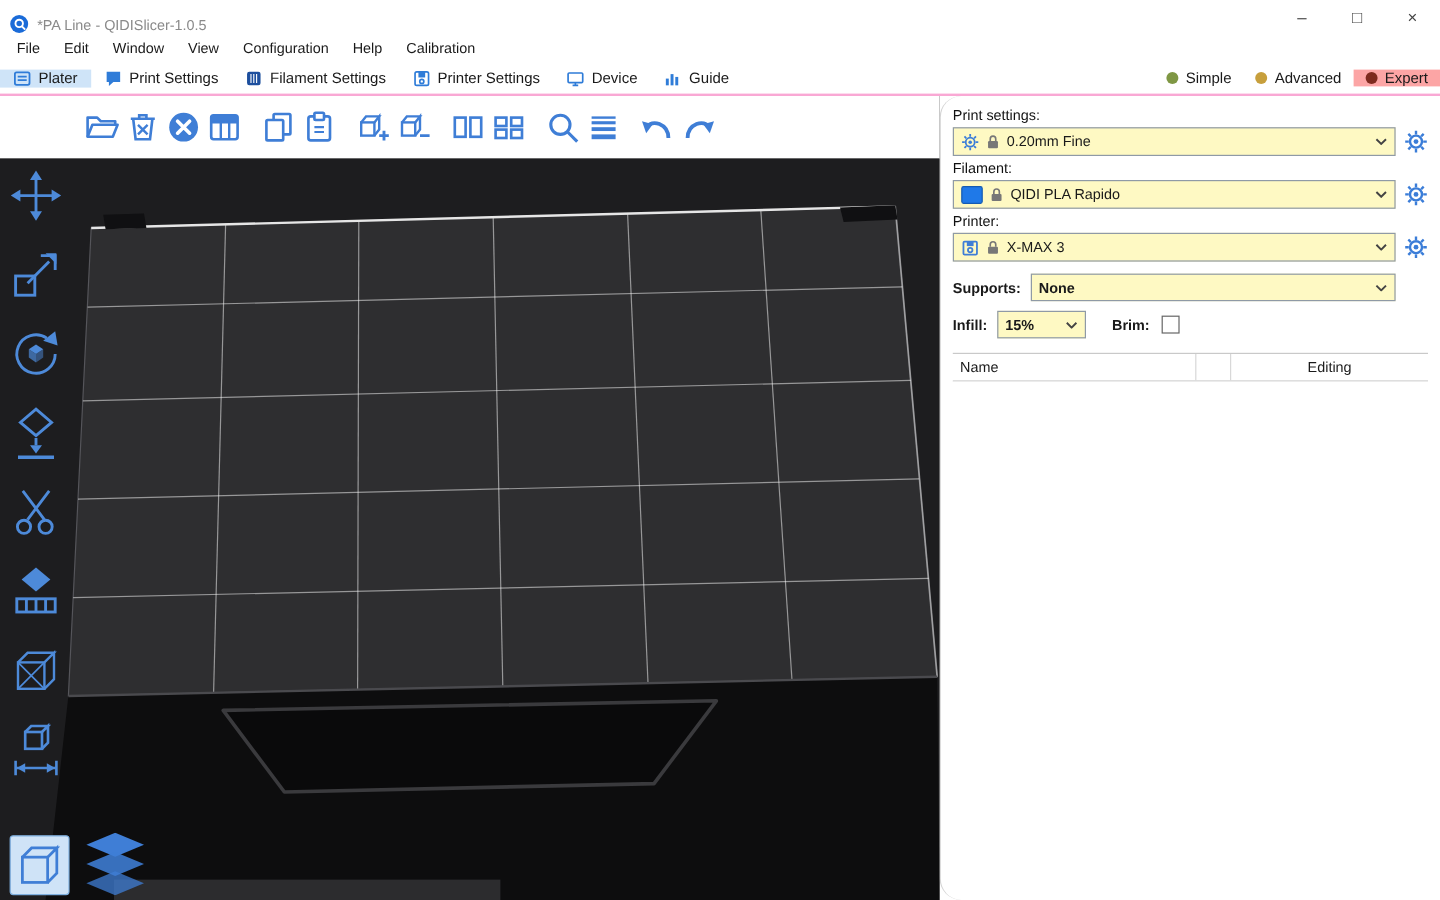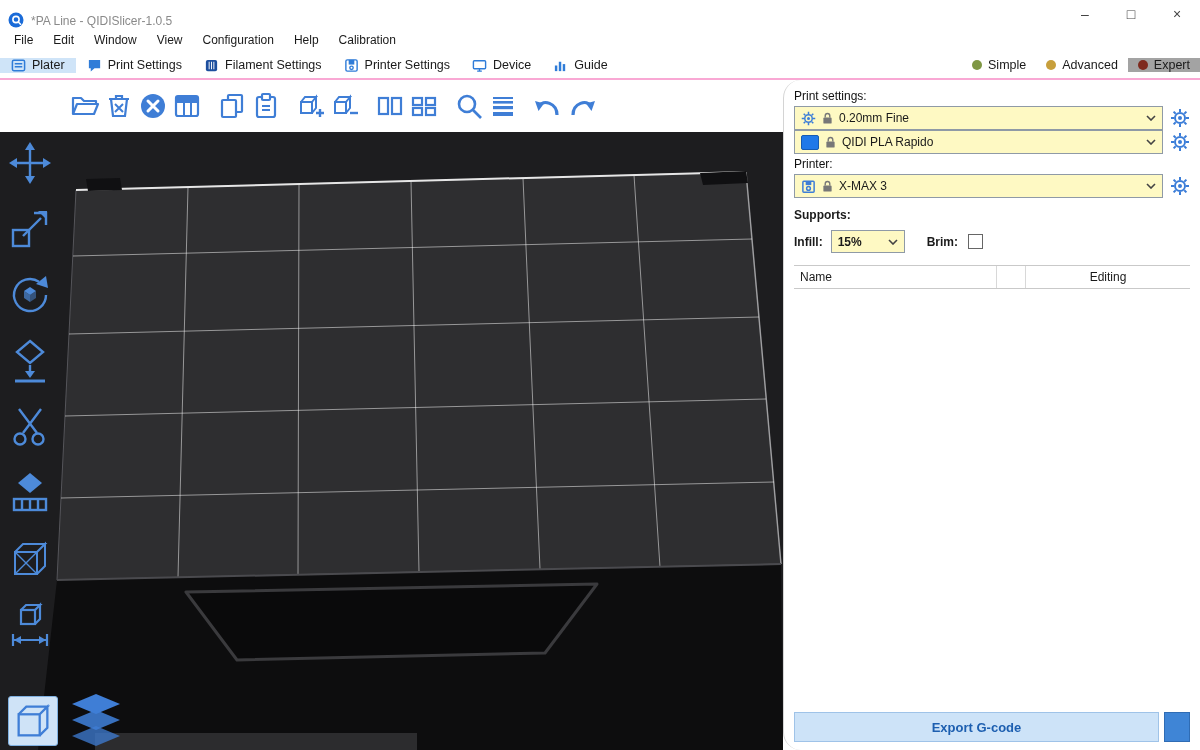--- a/index.html
+++ b/index.html
@@ -19,21 +19,21 @@
   .menubar span{padding:0 10px;font-size:12px;color:#1a1a1a;}
 
   
   .tabbar{height:26px;display:flex;align-items:center;background:#fff;border-bottom:2px solid #f9a8d4;}
   .tab{display:flex;align-items:center;gap:6px;padding:0 11px;font-size:12.5px;white-space:nowrap;}
   .tab.active{background:#cfe4f8;}
   .modes{margin-left:auto;display:flex;align-items:stretch;}
   .mode{display:flex;align-items:center;gap:6px;padding:0 10px;font-size:12.5px;}
   .mode .dot{width:10px;height:10px;border-radius:50%;}
   .dot-simple{background:#7f9744}.dot-advanced{background:#c79f3c}.dot-expert{background:#7e2a1e}
-  .mode.active{background:#a3a3a3;}
+  .mode.active{background:#fca5a5;}
 
   
   .viewport{position:absolute;left:0;top:80px;width:783px;height:670px;background:#1d1d1f;}
   .vp-toolbar{height:52px;background:#fff;display:flex;align-items:center;padding-left:68px;}
   .tbtn{width:34px;height:38px;border:none;background:none;padding:0;display:flex;align-items:center;justify-content:center;cursor:pointer;}
   .tbtn svg{width:30px;height:30px;}
   .grp{width:11px;}
   .vp-scene{position:relative;width:783px;height:618px;overflow:hidden;}
   .scene-svg{position:absolute;left:0;top:0;}
 
@@ -415,20 +415,21 @@
         <svg viewBox="0 0 20 20">
           <g stroke="#3b7dd8" stroke-width="2" fill="none">
             <circle cx="10" cy="10" r="5"></circle>
             <path d="M10 1v3M10 16v3M1 10h3M16 10h3M3.6 3.6l2.1 2.1M14.3 14.3l2.1 2.1M16.4 3.6l-2.1 2.1M5.7 14.3l-2.1 2.1"></path>
           </g>
           <circle cx="10" cy="10" r="2" fill="#3b7dd8"></circle>
         </svg>
       </button>
   </div>
 
+  <div class="sb-label">Filament:</div>
   <div class="combo-row">
     <div class="combo">
       <span class="swatch"></span>
       <span>
           <svg width="11" height="13" viewBox="0 0 12 14">
             <rect x="1.5" y="6" width="9" height="6.5" rx="1" fill="#777"></rect>
             <path d="M3.5 6V4a2.5 2.5 0 0 1 5 0v2" fill="none" stroke="#777" stroke-width="1.5"></path>
           </svg>
         </span>
       <span>QIDI PLA Rapido</span>
@@ -478,20 +479,28 @@
             <circle cx="10" cy="10" r="5"></circle>
             <path d="M10 1v3M10 16v3M1 10h3M16 10h3M3.6 3.6l2.1 2.1M14.3 14.3l2.1 2.1M16.4 3.6l-2.1 2.1M5.7 14.3l-2.1 2.1"></path>
           </g>
           <circle cx="10" cy="10" r="2" fill="#3b7dd8"></circle>
         </svg>
       </button>
   </div>
 
   <div class="inline-row">
     <span>Supports:</span>
+    <div class="combo">
+      <span>None</span>
+      <span class="chev">
+          <svg width="10" height="6" viewBox="0 0 10 6">
+            <path d="M1 1l4 4 4-4" stroke="#444" fill="none" stroke-width="1.6"></path>
+          </svg>
+        </span>
+    </div>
   </div>
 
   <div class="inline-row" style="margin-top:8px;">
     <span>Infill:</span>
     <div class="combo small">
       <span>15%</span>
       <span class="chev">
           <svg width="10" height="6" viewBox="0 0 10 6">
             <path d="M1 1l4 4 4-4" stroke="#444" fill="none" stroke-width="1.6"></path>
           </svg>
@@ -503,17 +512,13 @@
 
   <div class="obj-table">
     <div class="obj-header">
       <div class="c1">Name</div>
       <div class="c2"></div>
       <div class="c3">Editing</div>
     </div>
   </div>
   <div class="list-area"></div>
 
-  <div class="export-row">
-    <button class="export-btn">Export G-code</button>
-    <button class="export-opt"></button>
-  </div>
 </div>
 
 </body></html>

